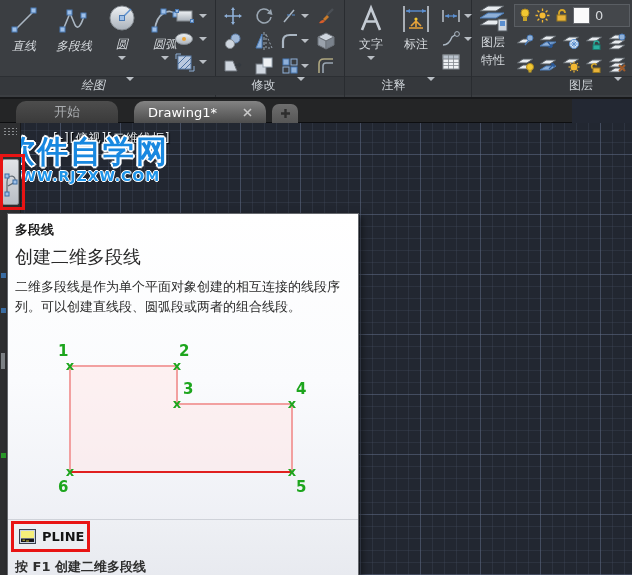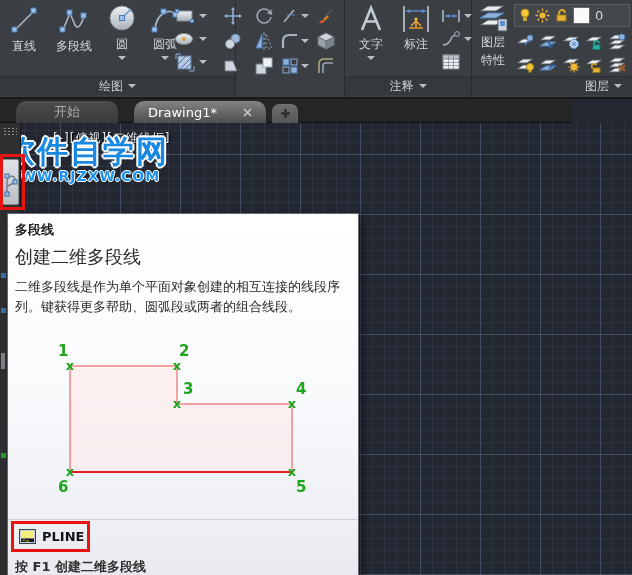--- a/index.html
+++ b/index.html
@@ -4,21 +4,21 @@
 <style>
   html,body{margin:0;padding:0;background:#111;}
   #app{position:relative;width:632px;height:575px;overflow:hidden;
        font-family:"DejaVu Sans","Liberation Sans",sans-serif;background:#232833;}
 
   
   .ribbon{position:absolute;top:0;left:0;width:632px;height:99px;background:#3b3e42;}
   .ribbon::after{content:"";position:absolute;left:0;right:0;bottom:0;height:2px;background:#17181a;}
   .panel{position:absolute;top:0;height:97px;border-right:1px solid #292c30;box-sizing:border-box;}
   .panel-footer{position:absolute;left:0;right:0;bottom:2px;height:18px;background:#35383c;
-       border-top:1px solid #2c2f33;display:flex;align-items:center;justify-content:center;gap:5px;
+       border-top:1px solid #2c2f33;display:flex;align-items:flex-start;justify-content:center;gap:21px;
        color:#cdd2d7;font-size:12px;cursor:pointer;}
   .caret{width:0;height:0;border-left:4px solid transparent;border-right:4px solid transparent;
        border-top:4px solid #b9bec4;display:inline-block;}
   .big-tool{display:flex;flex-direction:column;align-items:center;justify-content:flex-start;cursor:pointer;padding-top:3px;}
   .big-tool .lbl{color:#d6dade;font-size:12px;margin-top:1px;white-space:nowrap;}
   .big-tool .caret{margin-top:3px;}
   .sm-row{display:flex;align-items:center;gap:3px;height:23px;cursor:pointer;}
   .mod-cell{display:flex;align-items:center;justify-content:center;gap:2px;cursor:pointer;}
 
   
@@ -72,21 +72,21 @@
   .cmd-name{font-size:13px;font-weight:bold;color:#141414;}
   .tt-help{position:absolute;left:7px;top:344px;font-size:13px;font-weight:600;color:#2e2e2e;}
 </style>
 </head>
 <body>
 
 <div id="app">
 
   <div class="ribbon">
 
-    <div class="panel" style="left:0;width:236px;">
+    <div class="panel" style="left:0;width:216px;font-style:italic;">
       <div style="position:absolute;left:2px;top:0;display:flex;">
         <div class="big-tool" style="width:44px;">
           <svg width="34" height="34" viewBox="0 0 34 34">
             <line x1="8" y1="27" x2="27" y2="8" stroke="#aab6c2" stroke-width="1.6"></line>
             <rect x="5" y="24" width="5" height="5" fill="#9fc0e8" stroke="#4a7ab5"></rect>
             <rect x="24" y="5" width="5" height="5" fill="#9fc0e8" stroke="#4a7ab5"></rect>
           </svg>
           <span class="lbl">直线</span>
         </div>
         <div class="big-tool" style="width:56px;">
@@ -230,20 +230,24 @@
           </svg>
             <span class="caret"></span>
         </div>
         <div class="mod-cell">
           <svg width="20" height="20" viewBox="0 0 20 20">
             <path d="M3 17 V8 Q3 3 8 3 H17" fill="none" stroke="#b0a880" stroke-width="1.6"></path>
             <path d="M7 17 V10 Q7 7 10 7 H17" fill="none" stroke="#9aa6b2" stroke-width="1.6"></path>
           </svg>
         </div>
       </div>
+      <div class="panel-footer">
+        <span>修改</span>
+        <span class="caret"></span>
+      </div>
     </div>
 
     <div class="panel" style="left:345px;width:127px;">
       <div class="big-tool" style="position:absolute;left:50px;top:0;width:42px;">
         <svg width="34" height="32" viewBox="0 0 34 32">
           <line x1="5" y1="3" x2="5" y2="29" stroke="#c4cbd3" stroke-width="1.6"></line>
           <line x1="29" y1="3" x2="29" y2="29" stroke="#c4cbd3" stroke-width="1.6"></line>
           <line x1="7" y1="8" x2="27" y2="8" stroke="#5b8fd0" stroke-width="1.4"></line>
           <path d="M7 8 L11 6 V10 Z M27 8 L23 6 V10 Z" fill="#5b8fd0"></path>
           <path d="M17 24 L17 17 M12 23 L17 18 M22 23 L17 18 M10 25 H24" stroke="#e8a33a" stroke-width="1.6" fill="none"></path>
@@ -439,21 +443,21 @@
       <div class="frag" style="top:150px;background:#3b6ea5;"></div>
       <div class="frag" style="top:185px;background:#3b6ea5;"></div>
       <div class="frag" style="top:230px;width:4px;height:16px;background:#7d8286;"></div>
       <div class="frag" style="top:330px;background:#2a9a2a;"></div>
     </div>
     <div class="tool-highlight"></div>
 
     <div class="tooltip">
       <div class="tt-title">多段线</div>
       <div class="tt-sub">创建二维多段线</div>
-      <div class="tt-body">二维多段线是作为单个平面对象创建的相互连接的线段序列。键获得更多帮助、圆弧段或两者的组合线段。</div>
+      <div class="tt-body">二维多段线是作为单个平面对象创建的相互连接的线段序列。可以创建直线段、圆弧段或两者的组合线段。</div>
 
       <div class="tt-diagram">
         <svg width="352" height="300" viewBox="0 0 352 300">
           <polygon points="62,152 169,152 169,190 284,190 284,258 62,258" fill="rgba(255,230,230,0.5)" stroke="none"></polygon>
           <polyline points="62,152 169,152 169,190 284,190 284,258" fill="none" stroke-width="2" stroke="#f2a0a0"></polyline>
           <line stroke-width="2" x1="62" y1="258" x2="62" y2="152" stroke="#f2a0a0"></line>
           <line stroke-width="2" x1="284" y1="258" x2="62" y2="258" stroke="#e02020"></line>
         </svg>
 
   <span class="vx" style="left: 62px; top: 152px; color: rgb(29, 165, 29);">x</span>

